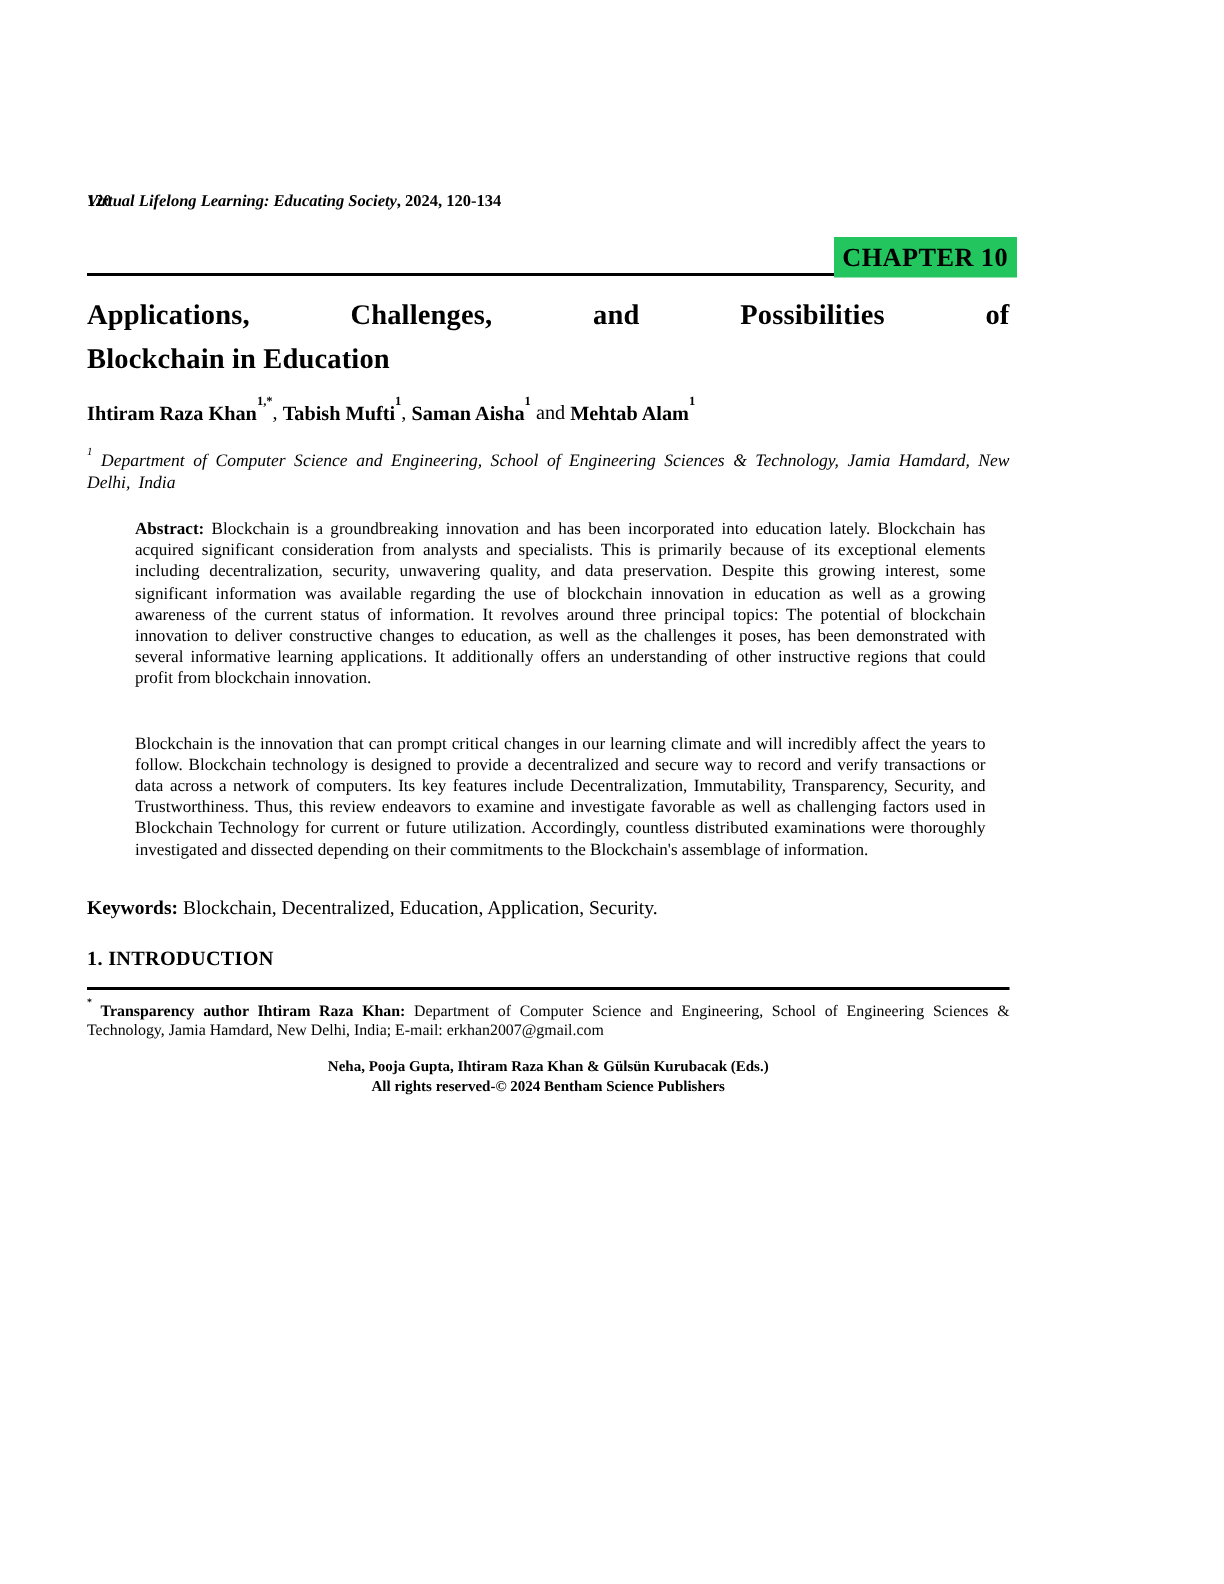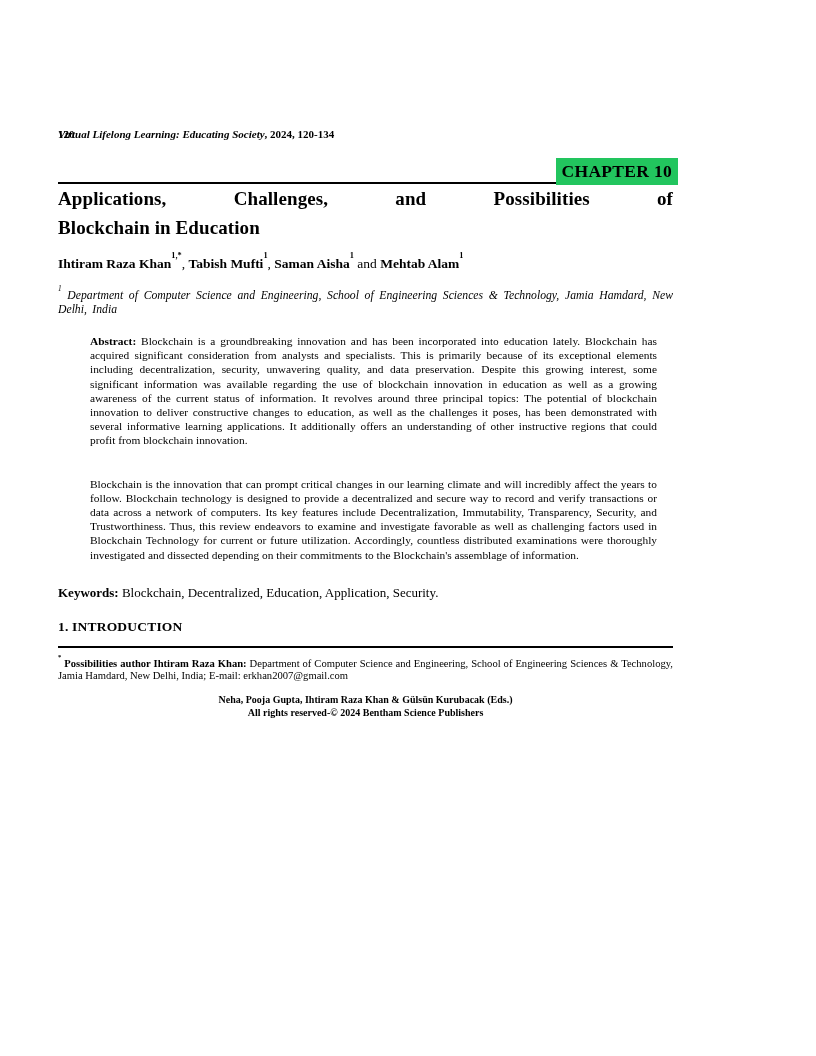--- a/index.html
+++ b/index.html
@@ -27,21 +27,21 @@
   .chapter-rule { position:absolute; left:0; right:0; bottom:1px; height:2px; background:#000; }
   .chapter-badge {
     position:absolute; right:-5px; bottom:0;
     background:#22c55e;
     font-size:17.5px; font-weight:bold;
     padding:3px 6px 3px 6px;
     letter-spacing:0.3px;
   }
 
   
-  .title { margin-top:0; font-size:19px; font-weight:bold; line-height:28.5px; letter-spacing:0.1px; }
+  .title { margin-top:12px; font-size:19px; font-weight:bold; line-height:28.5px; letter-spacing:0.1px; }
   .title-l1 { text-align:justify; text-align-last:justify; }
 
   
   .authors { margin-top:9px; font-size:13.5px; line-height:17px; }
   .authors sup, .affiliation sup, .footnote sup { font-size:62%; position:relative; top:-0.45em; }
 
   
   .affiliation { margin-top:4px; font-size:11.7px; font-style:italic; line-height:14.5px; text-align:justify; word-spacing:2.5px; }
 
   
@@ -95,20 +95,20 @@
 
   <p class="abstract-block"><span class="b">Abstract:</span> <span>Blockchain is a groundbreaking innovation and has been incorporated into education lately. Blockchain has acquired significant consideration from analysts and specialists. This is primarily because of its exceptional elements including decentralization, security, unwavering quality, and data preservation. Despite this growing interest, some significant information was available regarding the use of blockchain innovation in education as well as a growing awareness of the current status of information. It revolves around three principal topics: The potential of blockchain innovation to deliver constructive changes to education, as well as the challenges it poses, has been demonstrated with several informative learning applications. It additionally offers an understanding of other instructive regions that could profit from blockchain innovation.</span></p>
 
   <p class="abstract-p2">Blockchain is the innovation that can prompt critical changes in our learning climate and will incredibly affect the years to follow. Blockchain technology is designed to provide a decentralized and secure way to record and verify transactions or data across a network of computers. Its key features include Decentralization, Immutability, Transparency, Security, and Trustworthiness. Thus, this review endeavors to examine and investigate favorable as well as challenging factors used in Blockchain Technology for current or future utilization. Accordingly, countless distributed examinations were thoroughly investigated and dissected depending on their commitments to the Blockchain's assemblage of information.</p>
 
   <p class="keywords"><span class="b">Keywords:</span> <span>Blockchain, Decentralized, Education, Application, Security.</span></p>
 
   <h2 class="section-heading" style="margin:17px 0 0 0;">1. INTRODUCTION</h2>
 
 
-  <div class="footnote"><sup class="b">*</sup> <span class="b">Possibilities author Ihtiram Raza Khan:</span> <span>Department of Computer Science and Engineering, School of Engineering Sciences &amp; Technology, Jamia Hamdard, New Delhi, India; E-mail: erkhan2007@gmail.com</span></div>
+  <div class="footnote"><sup class="b">*</sup> <span class="b">Transparency author Ihtiram Raza Khan:</span> <span>Department of Computer Science and Engineering, School of Engineering Sciences &amp; Technology, Jamia Hamdard, New Delhi, India; E-mail: erkhan2007@gmail.com</span></div>
 
   <div class="imprint">
     <div>Neha, Pooja Gupta, Ihtiram Raza Khan &amp; Gülsün Kurubacak (Eds.)</div>
     <div>All rights reserved-© 2024 Bentham Science Publishers</div>
   </div>
 
 </div>
 
 </body></html>

